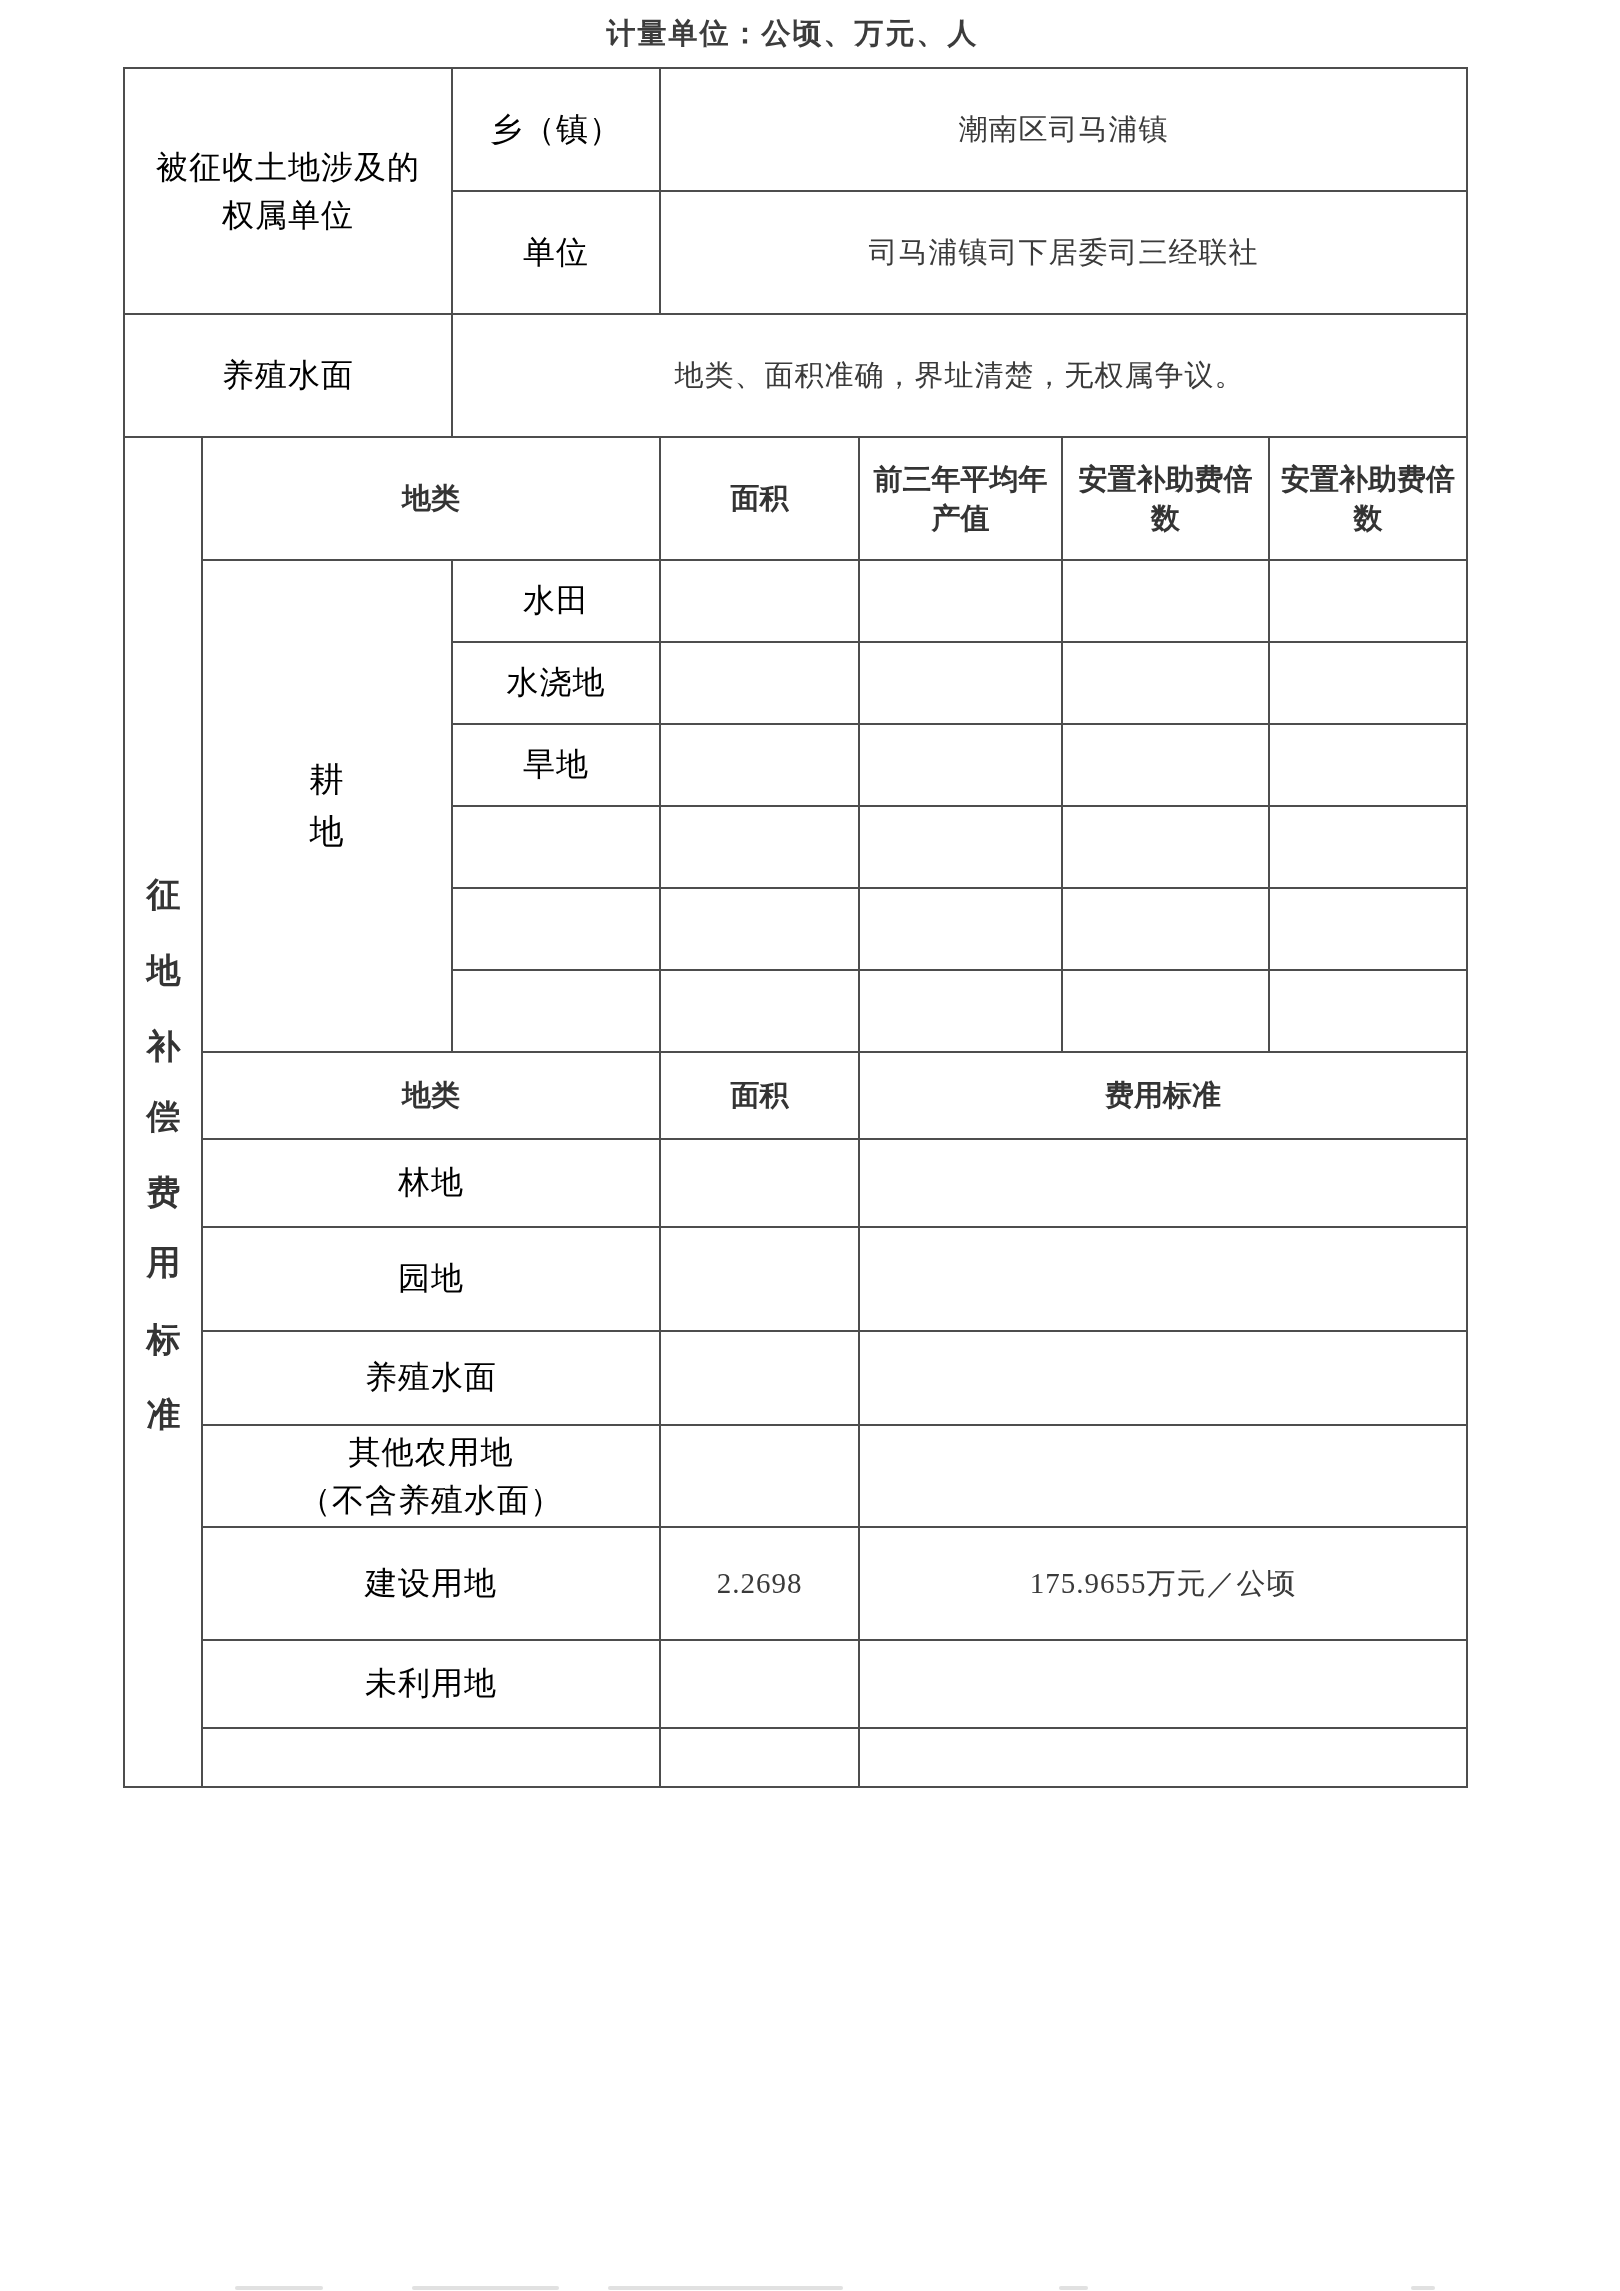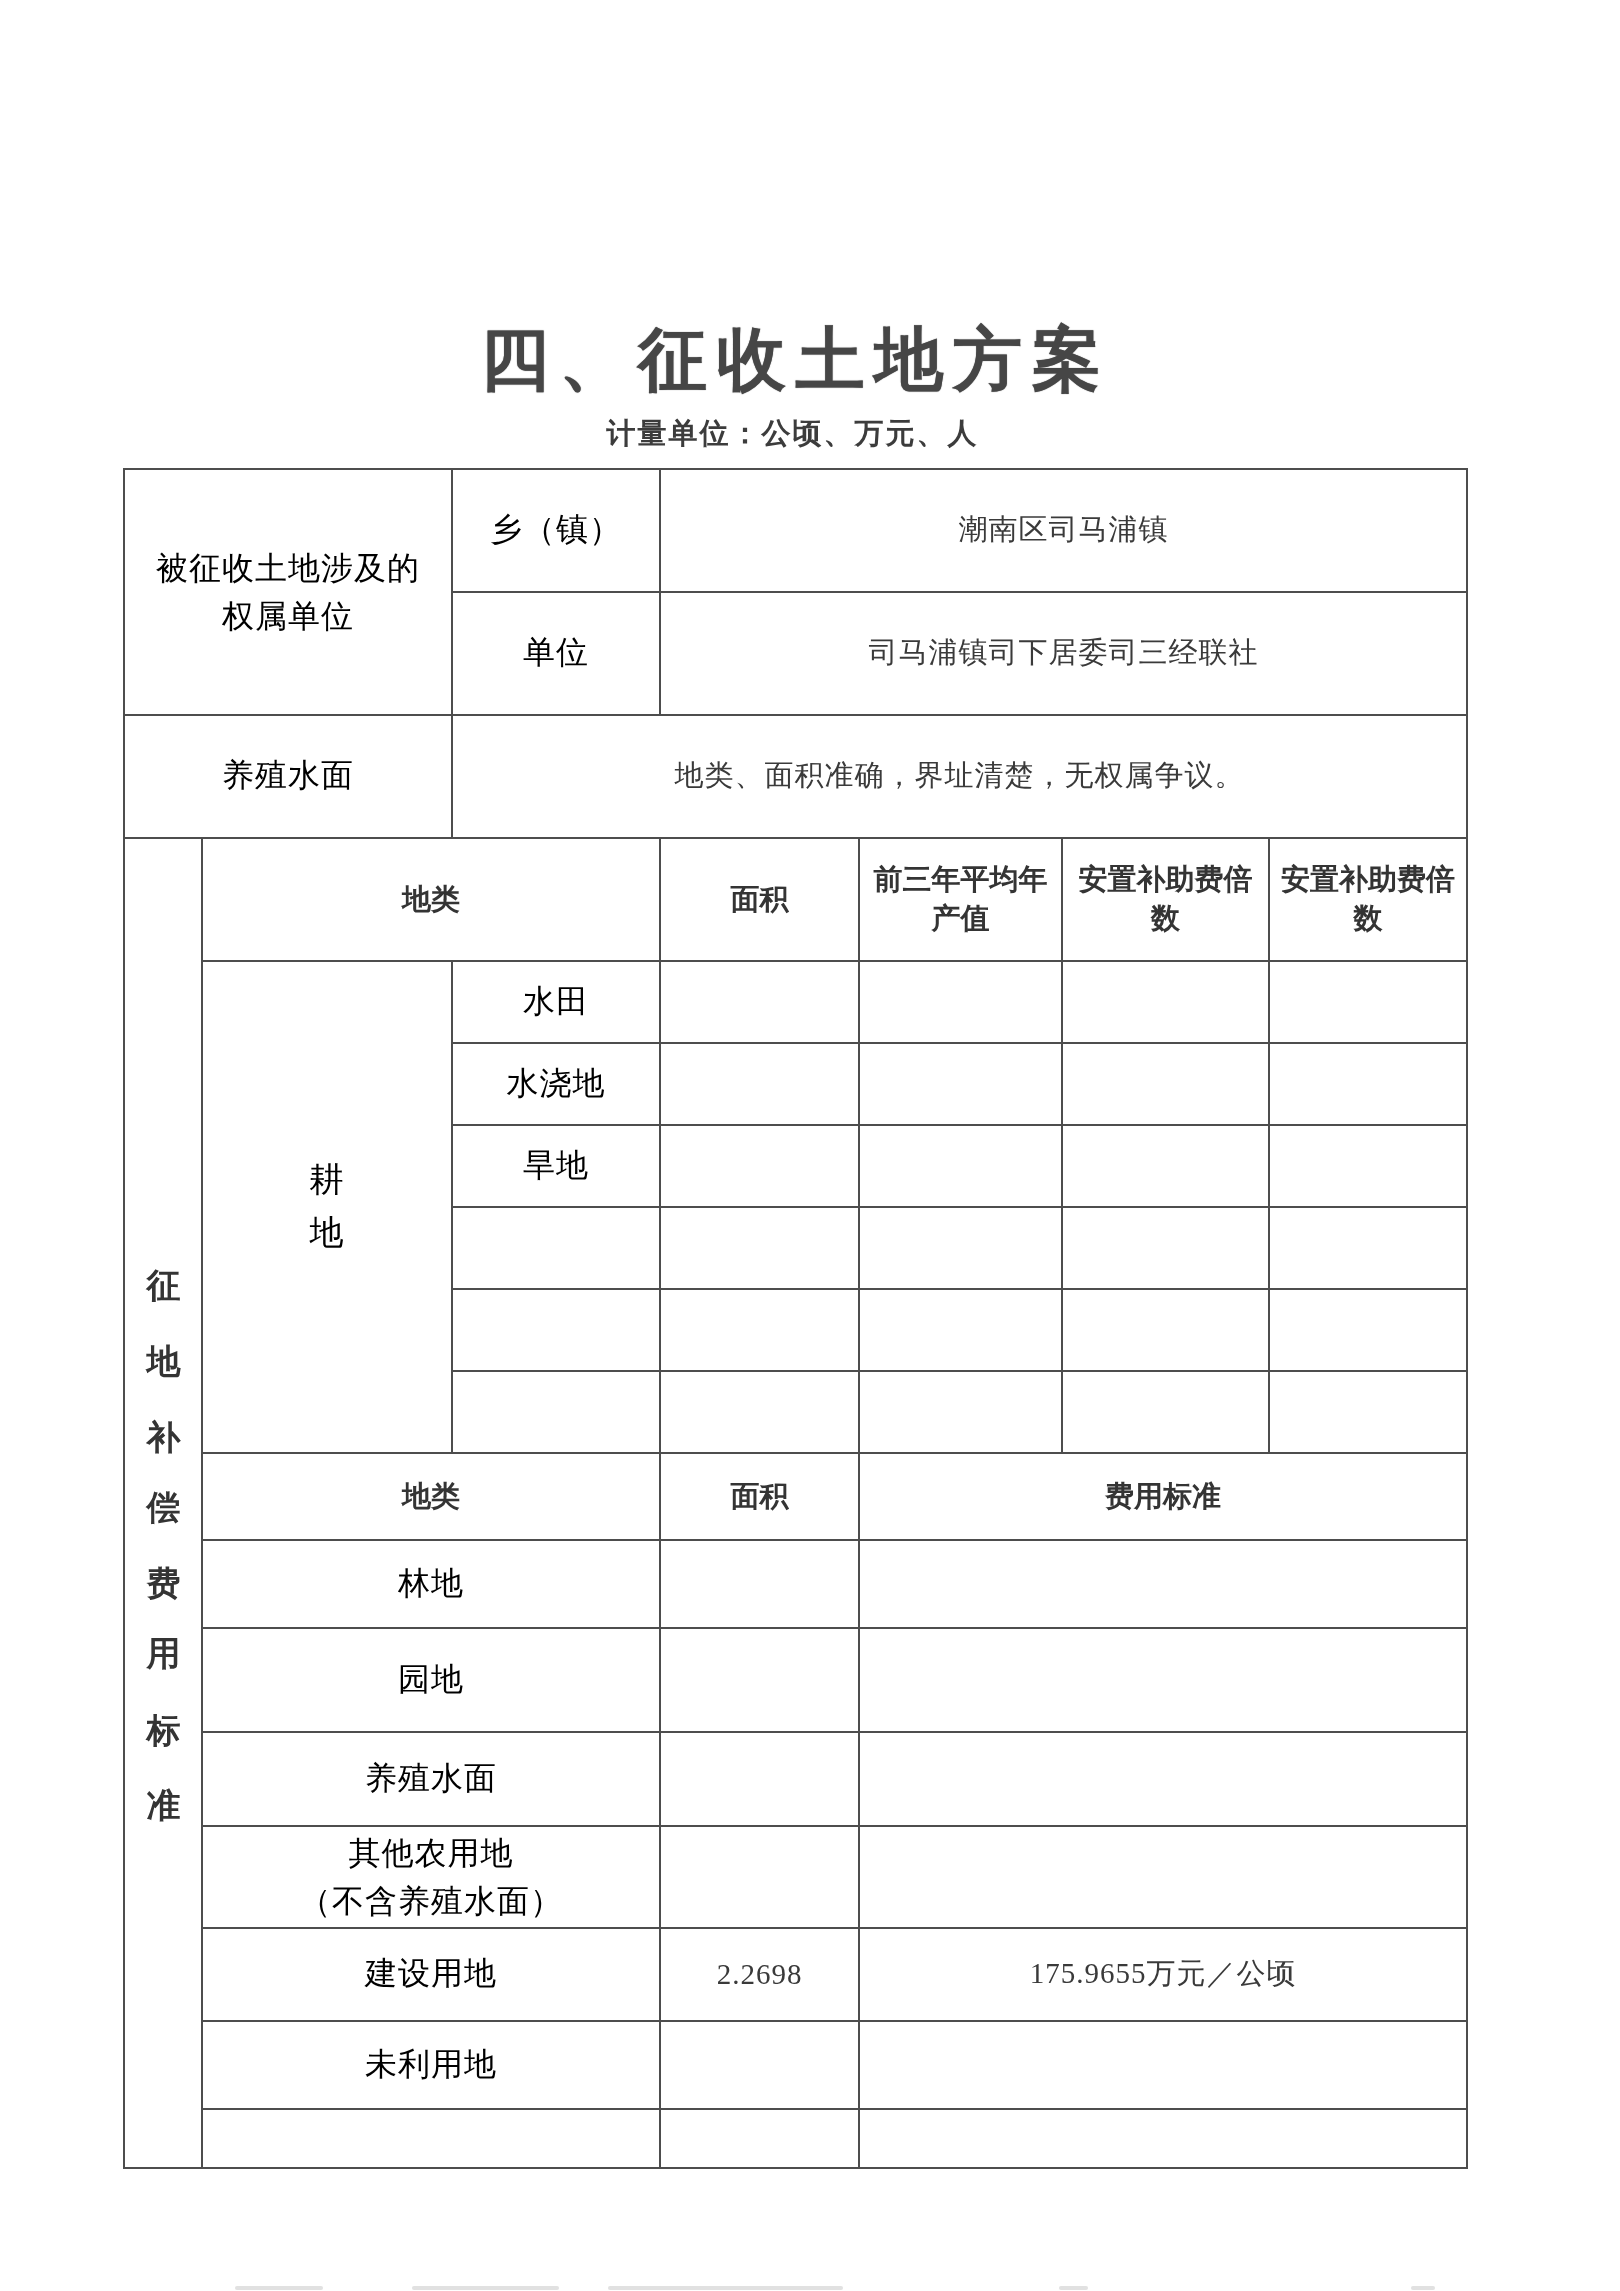--- a/index.html
+++ b/index.html
@@ -67,21 +67,21 @@
   }
   .group-cell .two-line { font-size: 34px; line-height: 1.55; }
   
   .h125 { height: 123px; }
   .h84  { height: 82px; }
   .h89  { height: 87px; }
   .h90  { height: 88px; }
   .h94  { height: 104px; }
   .h96  { height: 94px; }
   .h100 { height: 98px; }
-  .h97  { height: 93px; }
+  .h97  { height: 113px; }
   .h60  { height: 59px; }
   
   .scan-artifacts {
     position: absolute;
     left: 0; right: 0;
     bottom: 2px;
     height: 5.9px;
   }
   .scan-artifacts i {
     position: absolute;
@@ -95,21 +95,20 @@
   .a2 { left: 412px; width: 147px; }
   .a3 { left: 608px; width: 235px; }
   .a4 { left: 1059px; width: 29px; }
   .a5 { left: 1411px; width: 23.5px; }
 </style>
 </head>
 <body>
 
 <div class="sheet">
 
-  <div class="title">四、征收土地方案</div>
   <div class="unit-note">计量单位：公顷、万元、人</div>
 
   <table class="form">
     <colgroup>
       <col style="width:78px">
         <col style="width:250px">
         <col style="width:208px">
       <col style="width:199px">
         <col style="width:203px">
         <col style="width:207px">

